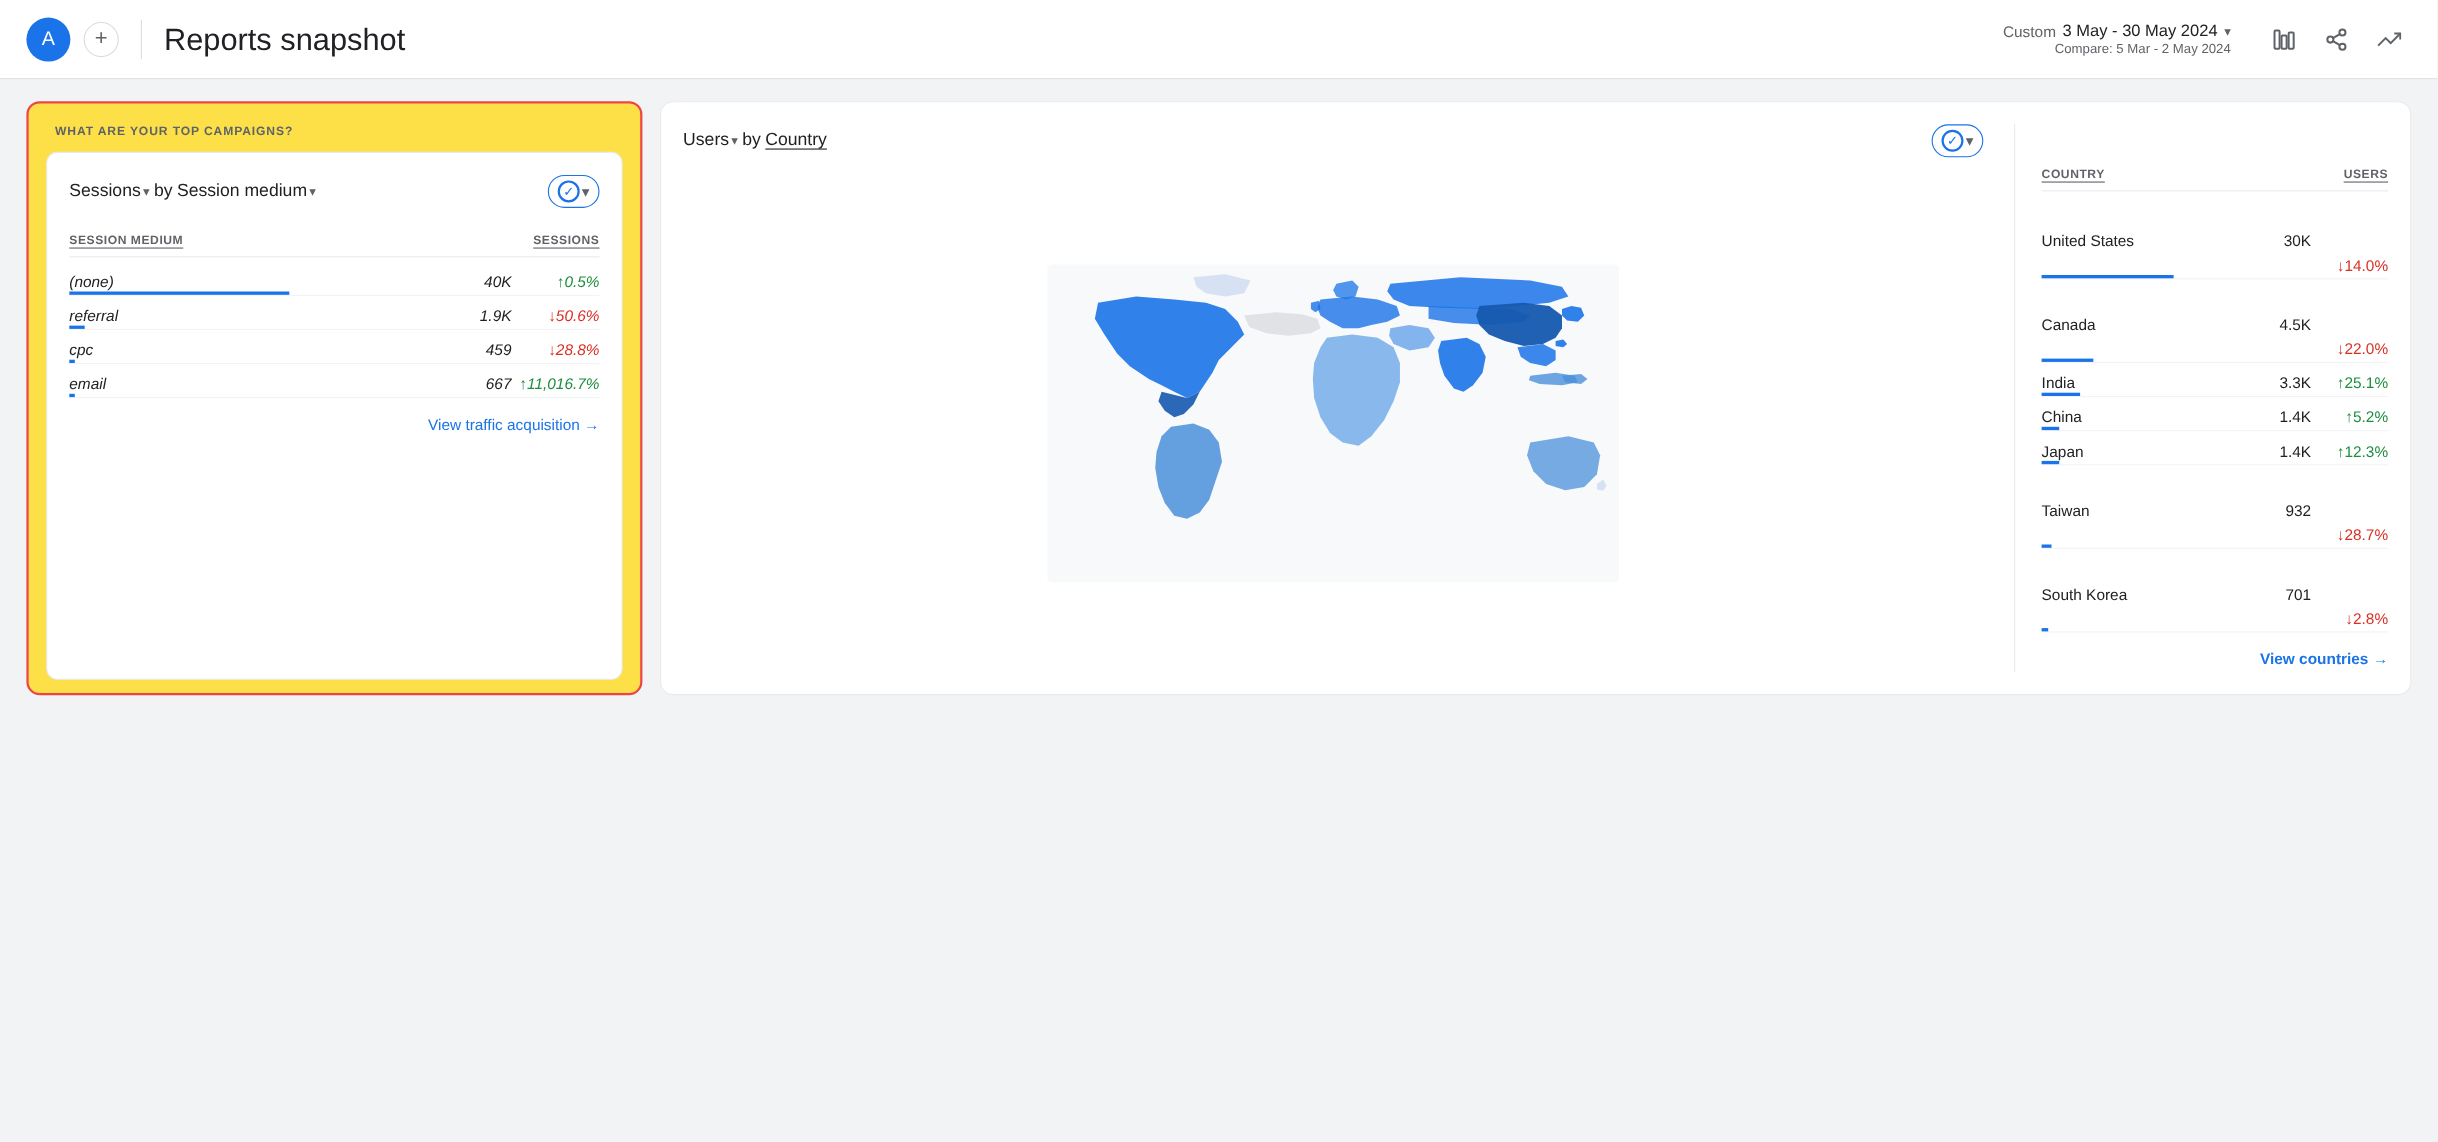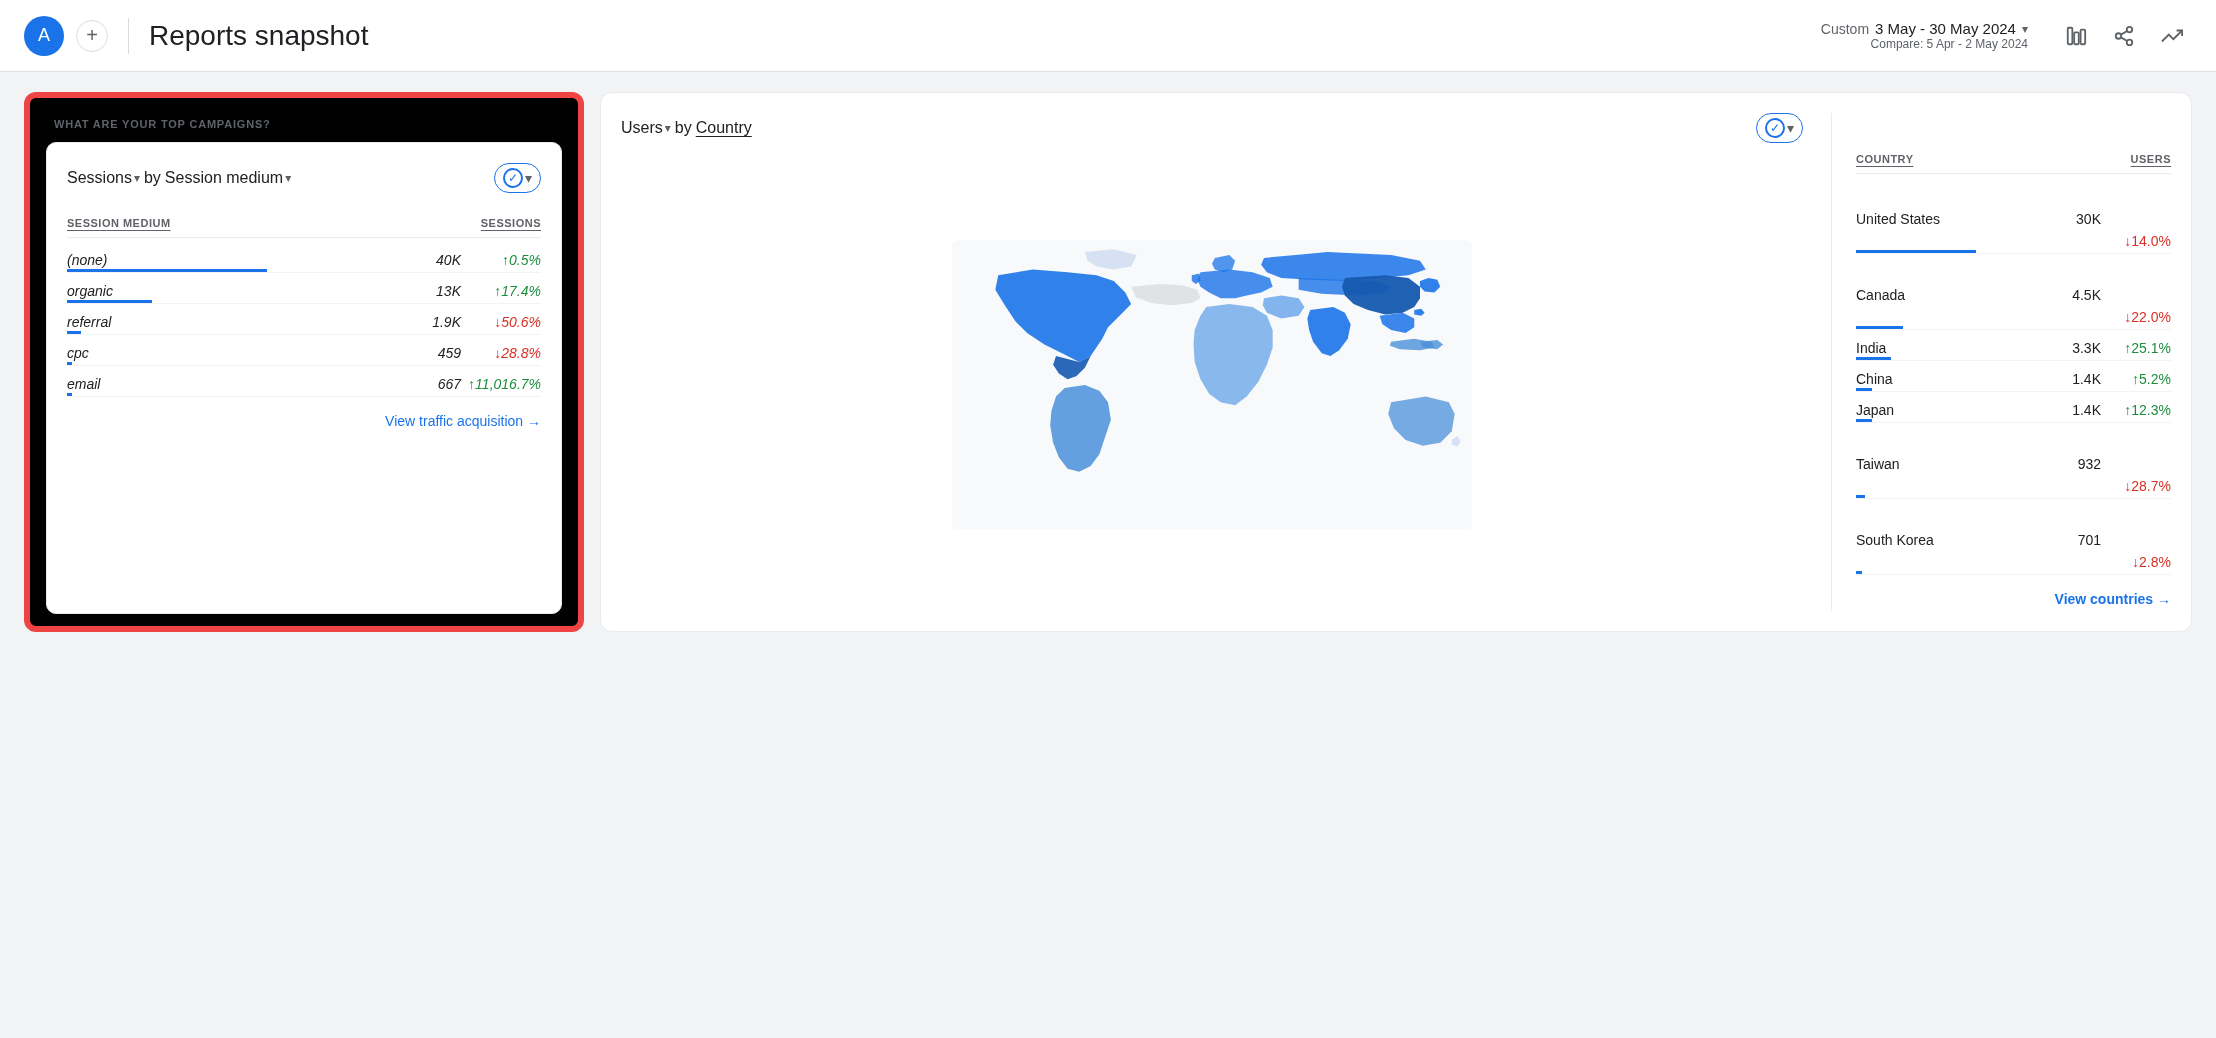--- a/index.html
+++ b/index.html
@@ -116,23 +116,23 @@
     
     .main {
       padding: 20px 24px;
       display: flex;
       gap: 16px;
     }
 
     
     .left-panel {
       flex: 0 0 560px;
-      border: 6px solid #ef4444;
+      border: 2px solid #ef4444;
       border-radius: 12px;
-      background: #000000;
+      background: #fde047;
       overflow: hidden;
       display: flex;
       flex-direction: column;
     }
     .section-label {
       font-size: 11px;
       font-weight: 600;
       color: #5f6368;
       letter-spacing: 0.8px;
       padding: 20px 24px 0;
@@ -362,21 +362,21 @@
     <div class="divider-v"></div>
     <h1 class="page-title">Reports snapshot</h1>
   </div>
   <div class="header-right">
     <div class="date-range-block">
       <div class="date-range-top">
         <span class="date-label-custom">Custom</span>
         <span class="date-range-main">3 May - 30 May 2024</span>
         <span class="dropdown-arrow">▾</span>
       </div>
-      <div class="date-compare">Compare: 5 Apr - 2 May 2024</div>
+      <div class="date-compare">Compare: 5 Mar - 2 May 2024</div>
     </div>
     <div class="header-icons">
       <button class="icon-btn">
         <svg width="22" height="22" viewBox="0 0 24 24" fill="none" stroke="#5f6368" stroke-width="2">
           <rect x="3" y="3" width="5" height="18" rx="1"></rect>
           <rect x="10" y="8" width="5" height="13" rx="1"></rect>
           <rect x="17" y="5" width="5" height="16" rx="1"></rect>
         </svg>
       </button>
       <button class="icon-btn">
@@ -427,26 +427,20 @@
       </div>
 
       <div id="sessions-rows">
           <div class="table-row">
       <span class="row-name">(none)</span>
       <span class="row-value">40K</span>
       <span class="row-change up">↑0.5%</span>
       <div class="row-bar" style="width: 100%; max-width: 200px; background: #1a73e8; height: 3px; position:absolute; bottom:0; left:0;"></div>
     </div>
           <div class="table-row">
-      <span class="row-name">organic</span>
-      <span class="row-value">13K</span>
-      <span class="row-change up">↑17.4%</span>
-      <div class="row-bar" style="width: 18%; max-width: 200px; background: #1a73e8; height: 3px; position:absolute; bottom:0; left:0;"></div>
-    </div>
-          <div class="table-row">
       <span class="row-name">referral</span>
       <span class="row-value">1.9K</span>
       <span class="row-change down">↓50.6%</span>
       <div class="row-bar" style="width: 3%; max-width: 200px; background: #1a73e8; height: 3px; position:absolute; bottom:0; left:0;"></div>
     </div>
           <div class="table-row">
       <span class="row-name">cpc</span>
       <span class="row-value">459</span>
       <span class="row-change down">↓28.8%</span>
       <div class="row-bar" style="width: 1%; max-width: 200px; background: #1a73e8; height: 3px; position:absolute; bottom:0; left:0;"></div>

